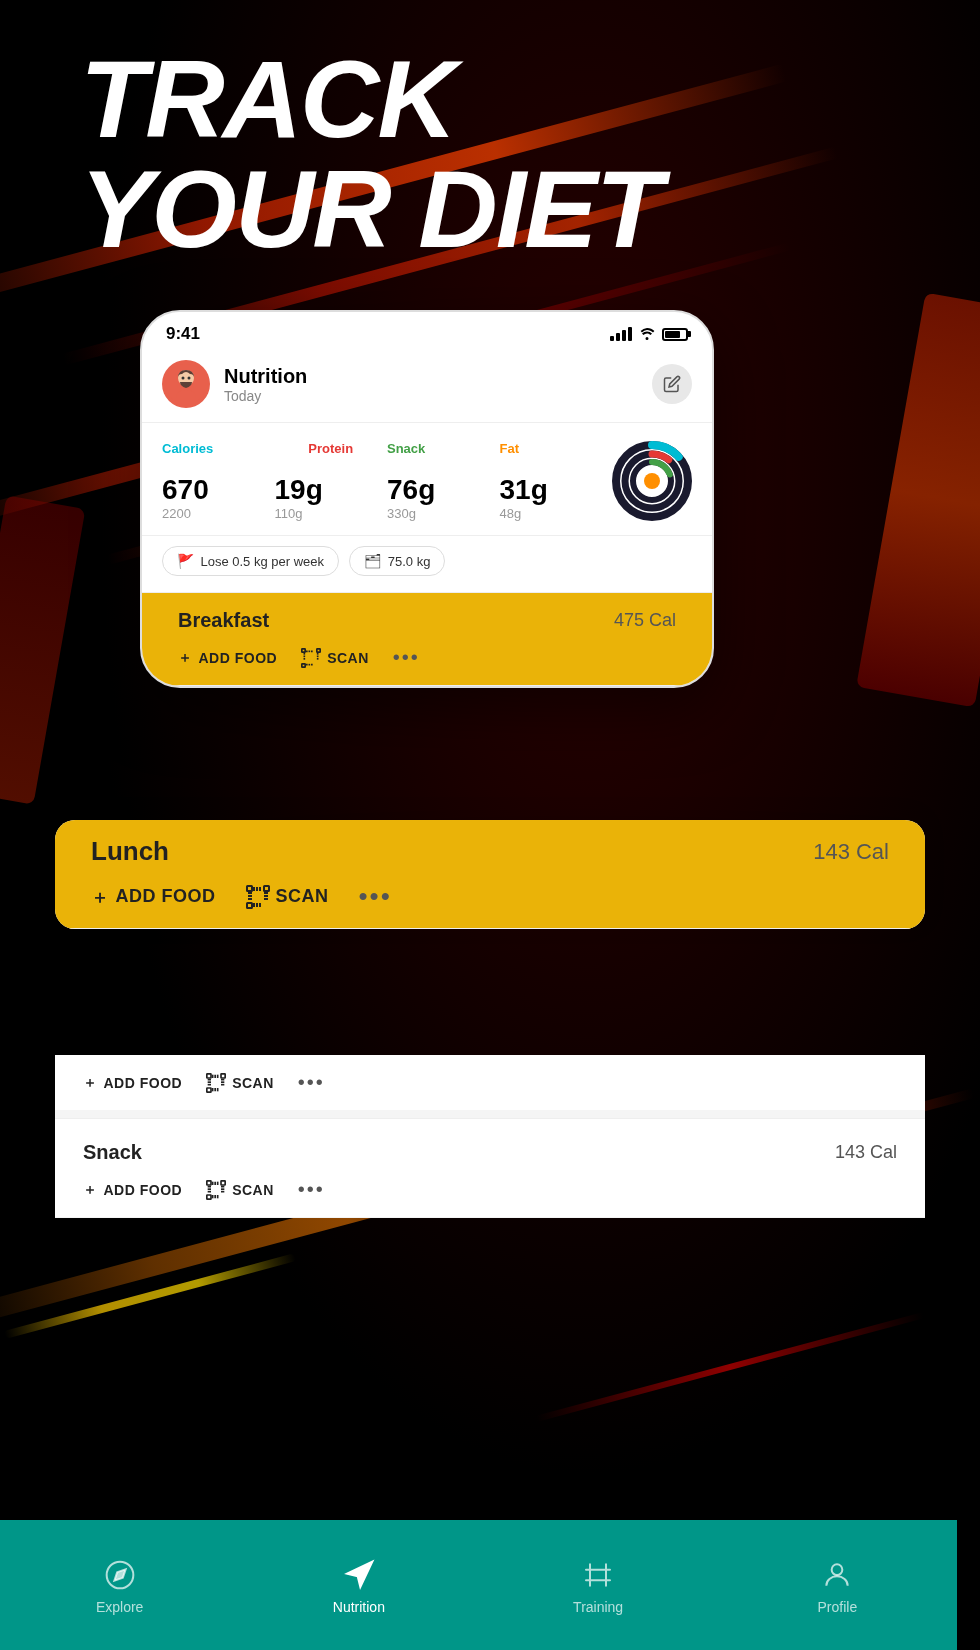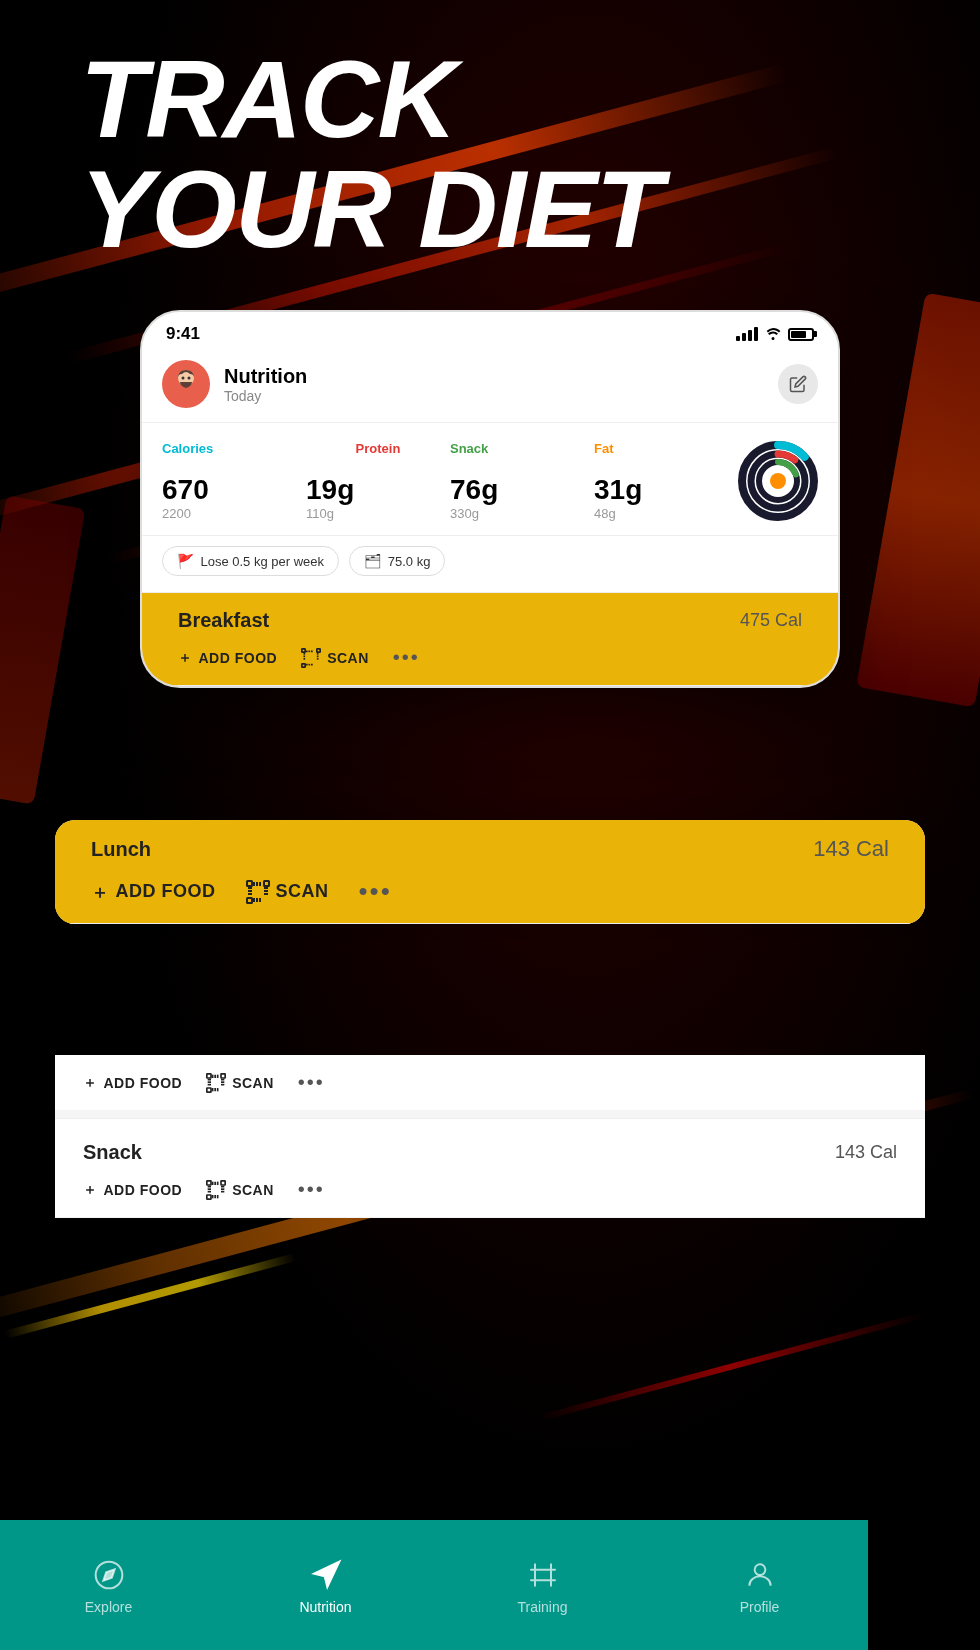--- a/index.html
+++ b/index.html
@@ -116,21 +116,21 @@
       font-style: italic;
       text-transform: uppercase;
       letter-spacing: -2px;
     }
 
     
     .phone-container {
       position: absolute;
       top: 310px;
       left: 140px;
-      width: 700px;
+      width: 574px;
       z-index: 3;
     }
 
     .phone-frame {
       background: #f0f0f0;
       border-radius: 40px;
       overflow: hidden;
       box-shadow: 0 20px 60px rgba(0,0,0,0.5);
       border: 2px solid #ddd;
     }
@@ -315,21 +315,21 @@
       background: #fff;
       padding: 16px 28px;
       margin-bottom: 1px;
     }
 
     
     .bottom-nav {
       position: absolute;
       bottom: 0;
       left: 0;
-      width: 868px;
+      width: 957px;
       height: 130px;
       background: #009688;
       display: flex;
       align-items: center;
       justify-content: space-around;
       z-index: 10;
     }
     .nav-item {
       display: flex;
       flex-direction: column;
@@ -505,21 +505,21 @@
         <div class="more-btn">•••</div>
       </div>
     </div>
 
   </div>
 </div>
 
 <div class="scroll-card">
   <div class="meal-section">
     <div class="meal-header">
-      <span class="meal-name" style="font-size:20px;text-align:center;">Lunch</span>
+      <span class="meal-name" style="font-size:26px;text-align:center;">Lunch</span>
       <span class="meal-cal" style="font-size:22px;">143 Cal</span>
     </div>
     <div class="meal-actions" style="gap:30px;">
       <div class="action-btn" style="font-size:18px;">
         <span>＋</span>
         <span>ADD FOOD</span>
       </div>
       <div class="action-btn" style="font-size:18px;">
         <svg width="24" height="24" viewBox="0 0 24 24" fill="none" stroke="currentColor" stroke-width="2">
           <rect x="1" y="1" width="5" height="5" rx="0.5"></rect>

